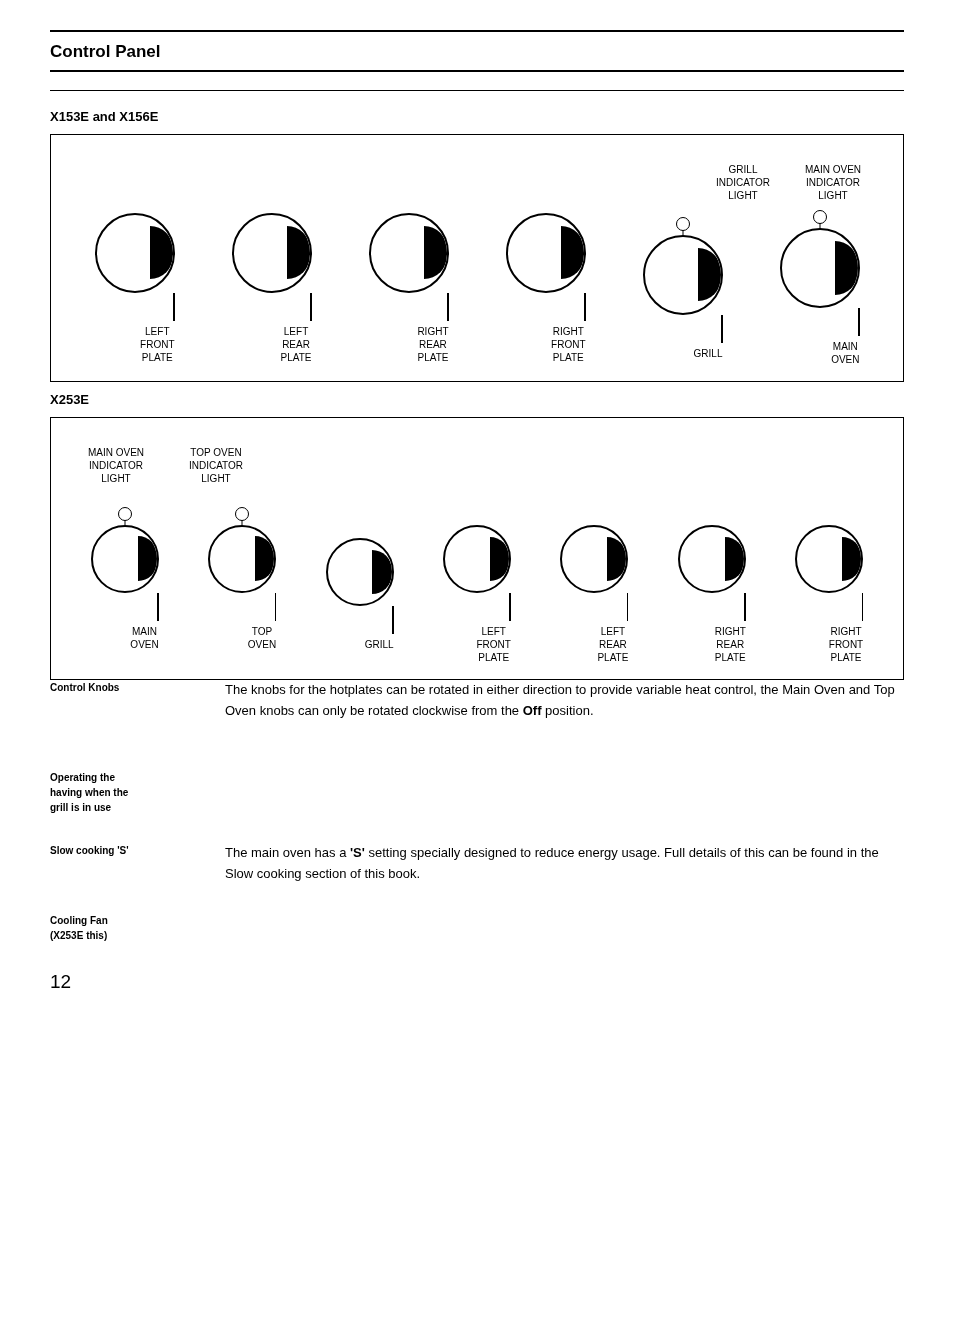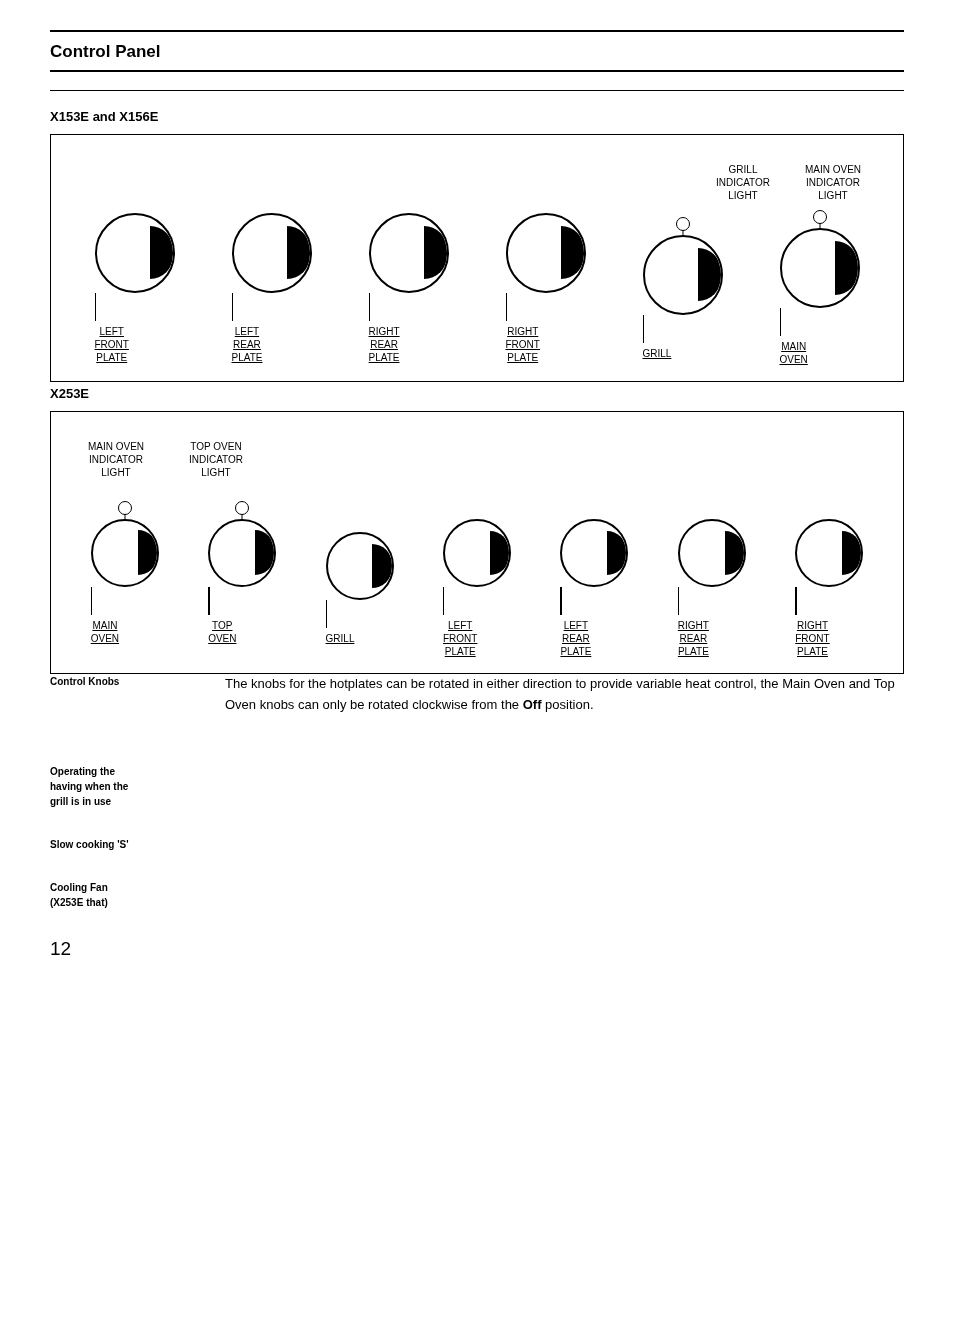--- a/index.html
+++ b/index.html
@@ -50,22 +50,21 @@
       display: flex;
       align-items: center;
       justify-content: space-around;
       margin-top: 8px;
       margin-bottom: 0px;
     }
 
     .knob-wrapper {
       display: flex;
       flex-direction: column;
-      align-items: flex-start;
-      text-decoration: underline;
+      align-items: flex-end;
     }
 
     
     .knob-with-light {
       display: flex;
       flex-direction: column;
       align-items: center;
       position: relative;
     }
 
@@ -242,21 +241,21 @@
         <div class="knob"></div>
       </div>
       <div class="knob-line"></div>
       <div class="knob-label" style="white-space:pre-line;">MAIN
 OVEN</div>
     </div>
 
   </div>
 </div>
 
-<div class="section-label" style="margin-top: 4px;">X253E</div>
+<div class="section-label" style="margin-top: 10px;">X253E</div>
 
 <div class="diagram-container">
 
   <div style="display:flex; justify-content: flex-start; gap: 20px; margin-bottom: 4px; padding-left: 10px;">
     <div class="indicator-label" style="white-space:pre-line; width: 80px;">MAIN OVEN
 INDICATOR
 LIGHT</div>
     <div class="indicator-label" style="white-space:pre-line; width: 80px;">TOP OVEN
 INDICATOR
 LIGHT</div>
@@ -339,20 +338,23 @@
 </div>
 
 <div class="text-section">
   <div class="text-label" style="white-space:pre-line;">Operating the
 having when the
 grill is in use</div>
 </div>
 
 <div class="text-section">
   <div class="text-label">Slow cooking 'S'</div>
+  <div class="text-content">
+    The main oven has a <strong>'S'</strong> setting specially designed to reduce energy usage. Full details of this can be found in the Slow cooking section of this book.
+  </div>
 </div>
 
 <div class="text-section">
   <div class="text-label" style="white-space:pre-line;">Cooling Fan
-(X253E that)</div>
+(X253E this)</div>
 </div>
 
 <div class="page-number">12</div>
 
 </body></html>

